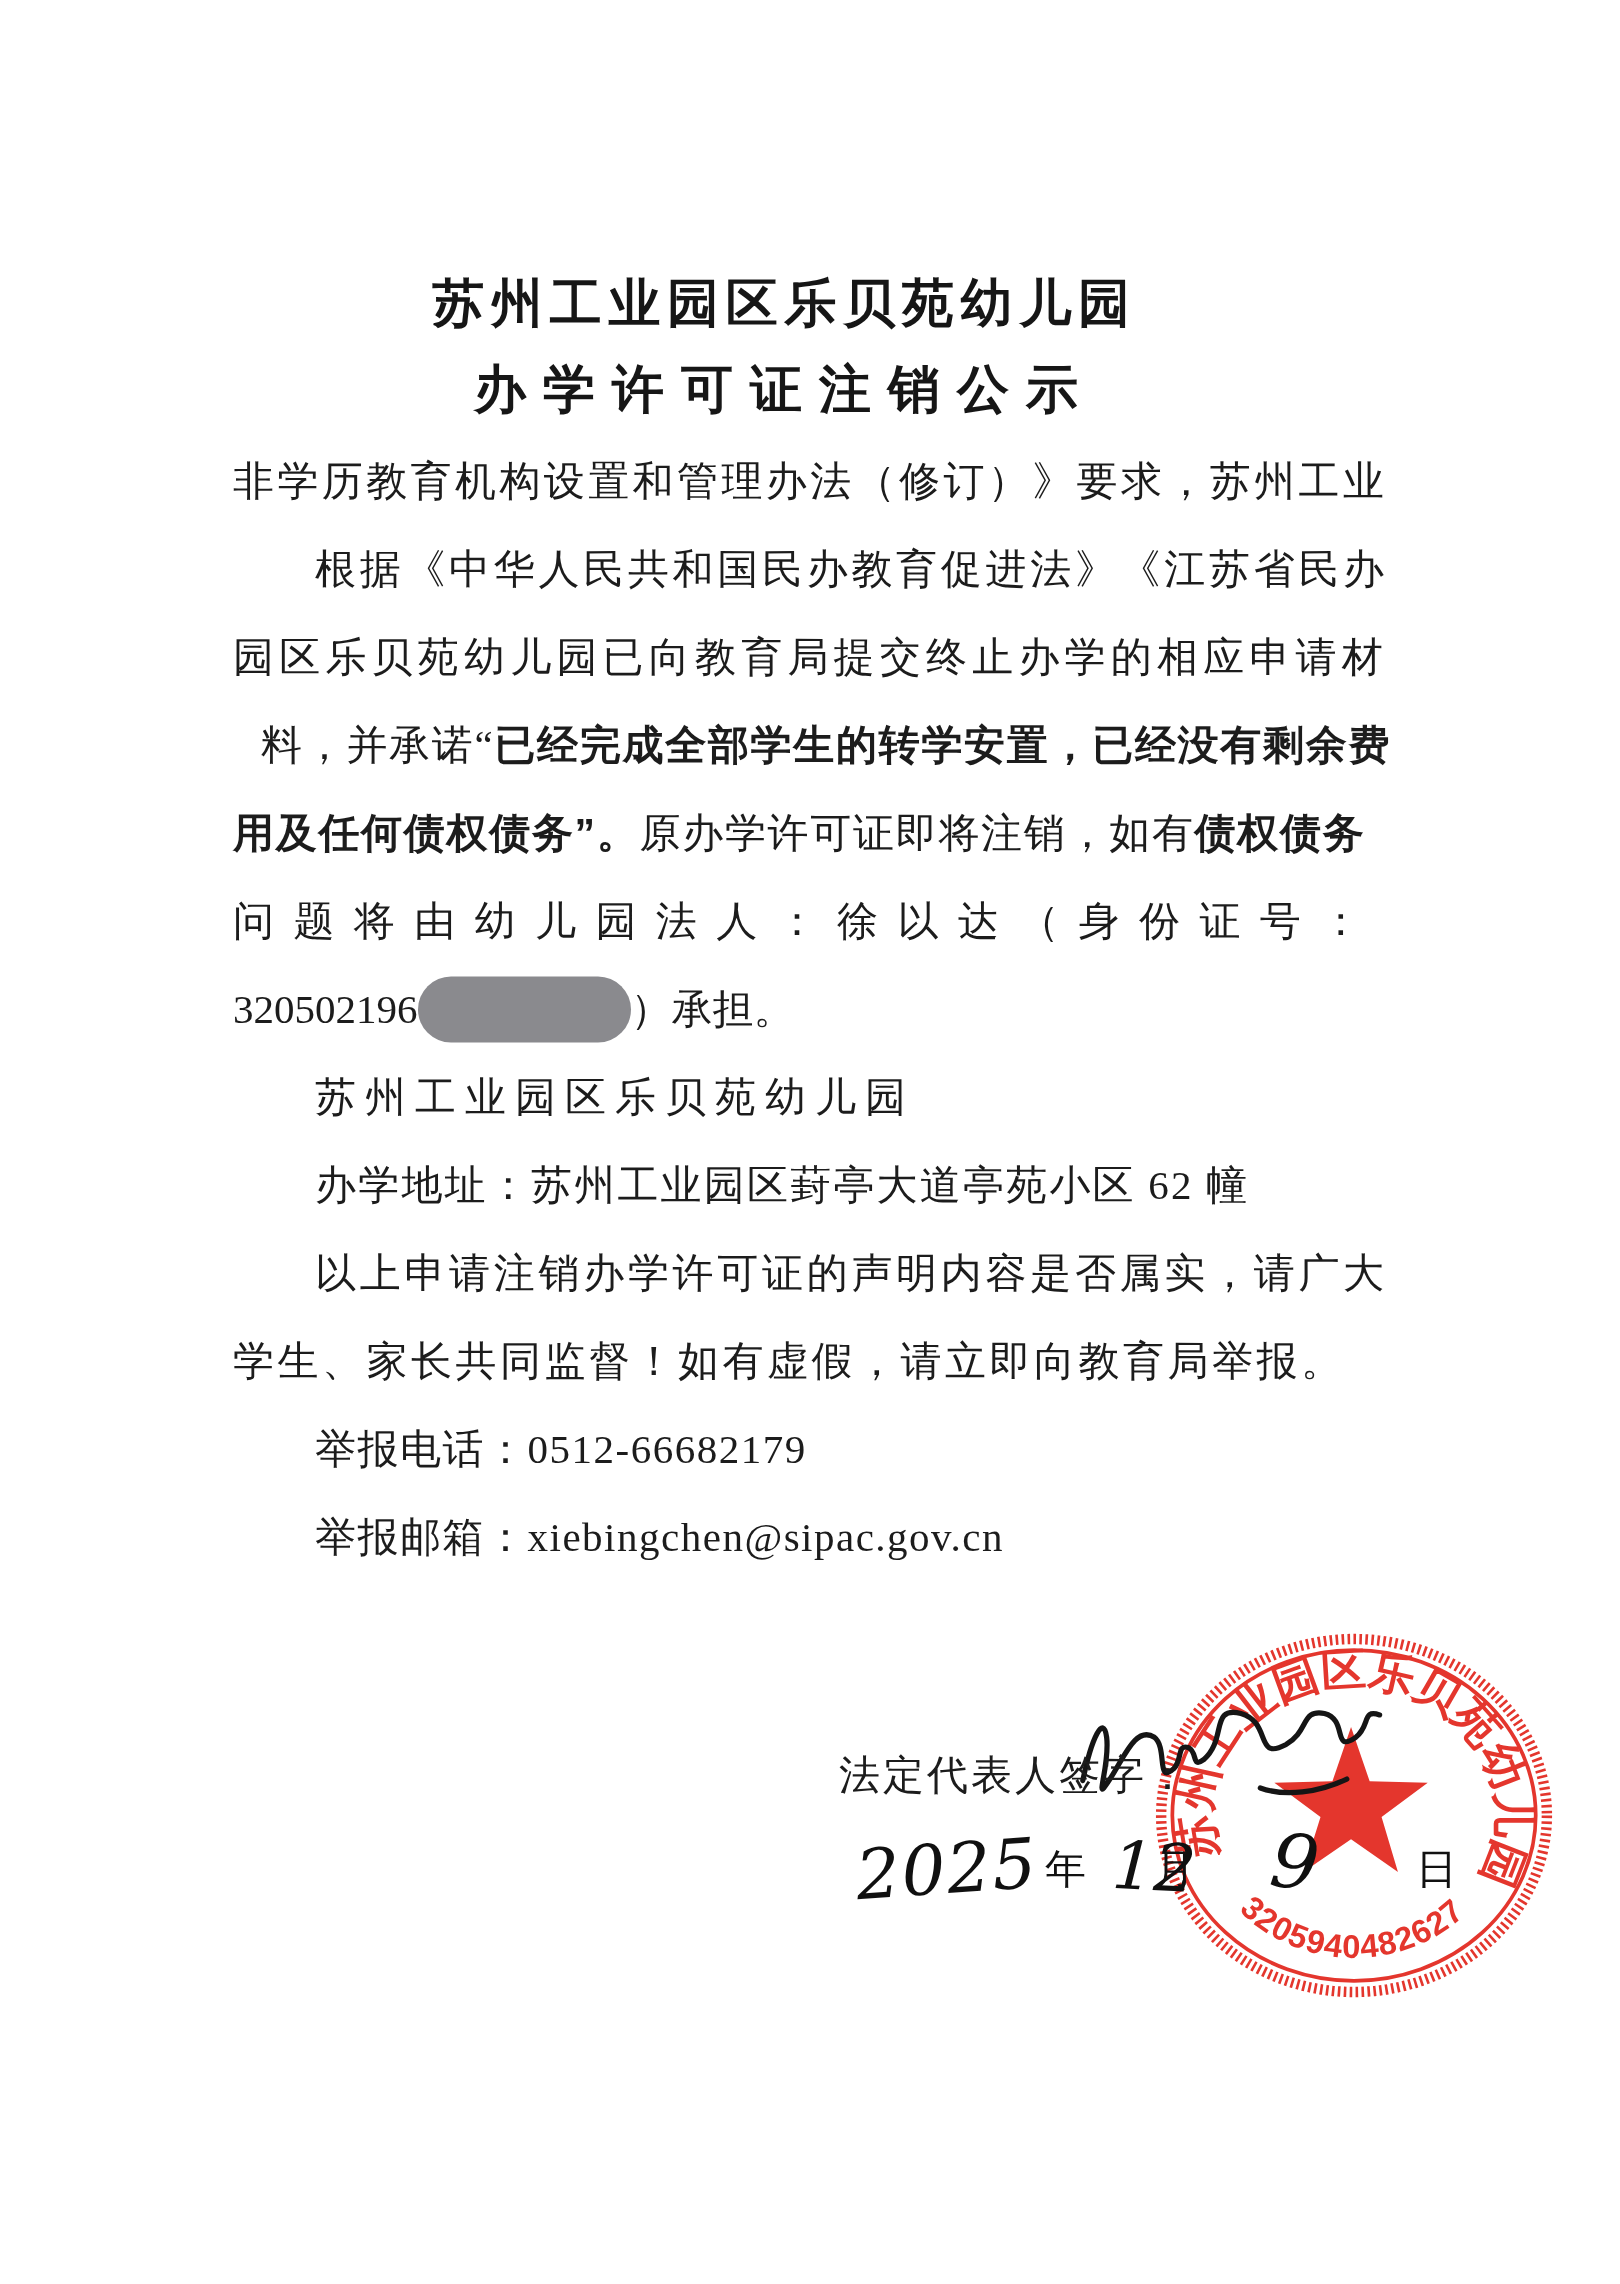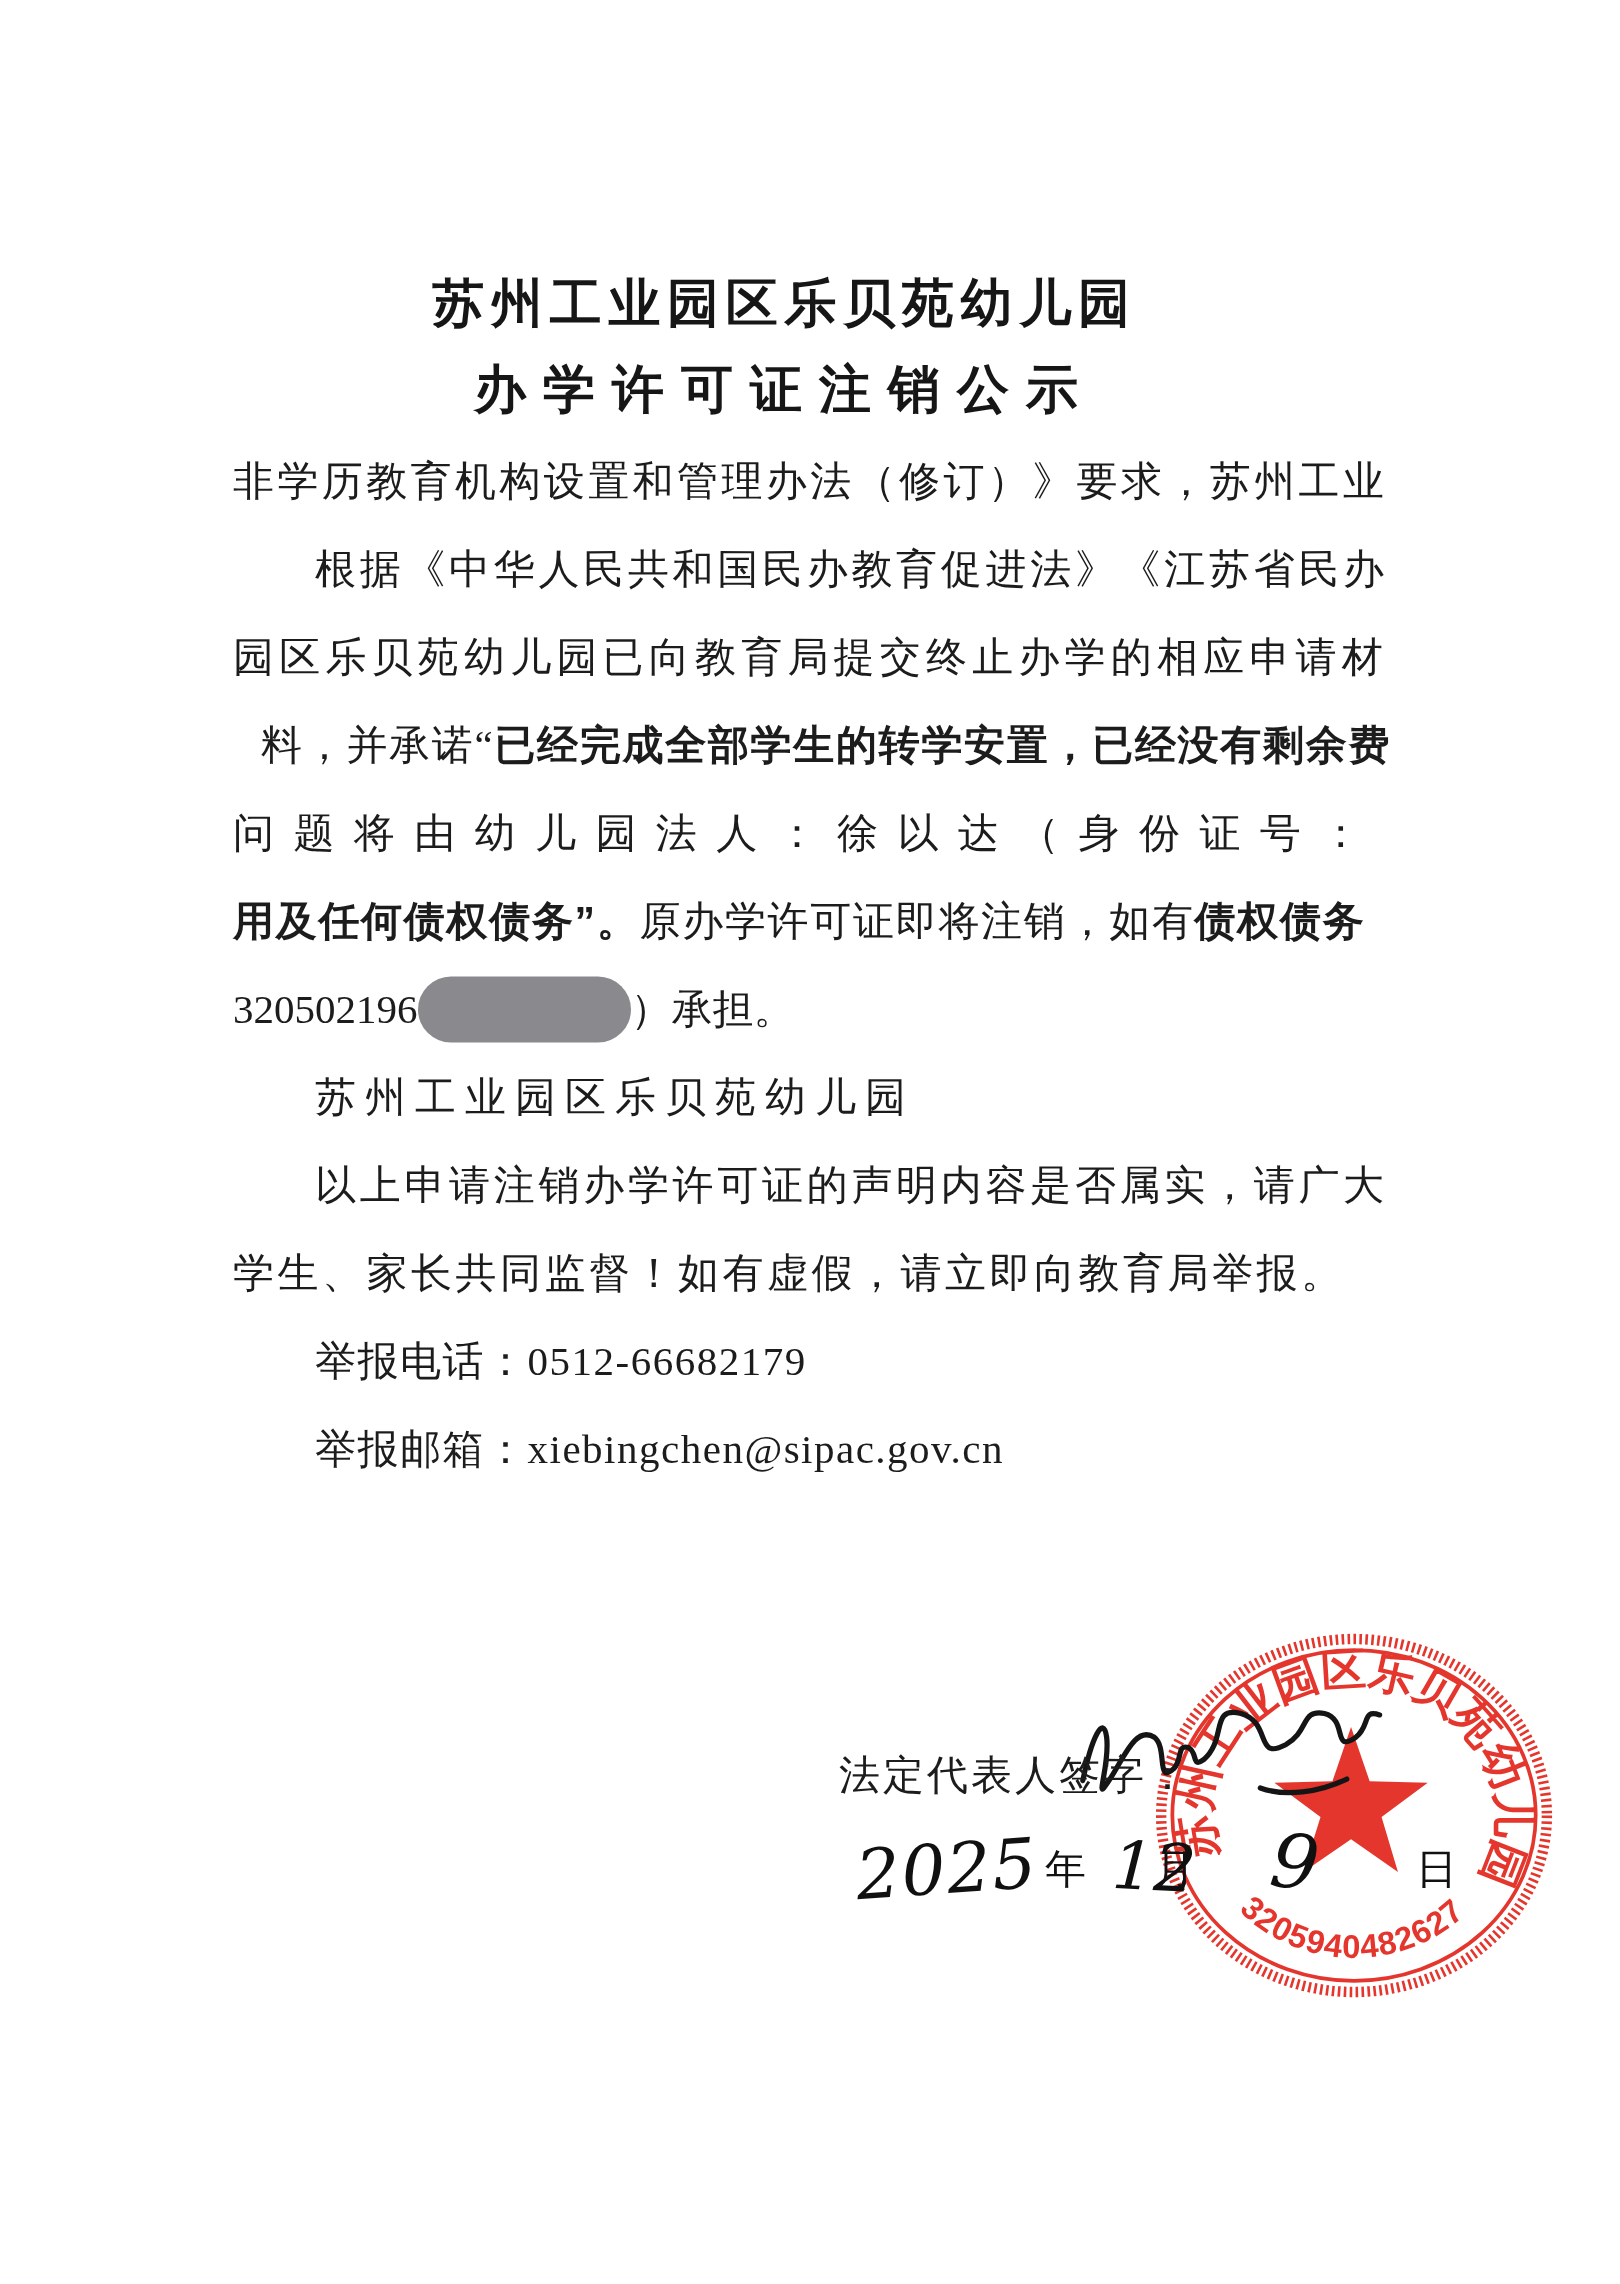--- a/index.html
+++ b/index.html
@@ -100,24 +100,25 @@
 <div class="page">
 
   <div class="title-line" id="title1">苏州工业园区乐贝苑幼儿园</div>
   <div class="title-line" id="title2">办学许可证注销公示</div>
 
   <div class="body-block">
     <div class="bline" style="letter-spacing:3.4px;">非学历教育机构设置和管理办法（修订）》要求，苏州工业</div>
     <div class="bline indent" style="letter-spacing:3.7px;">根据《中华人民共和国民办教育促进法》《江苏省民办</div>
     <div class="bline" style="letter-spacing:5.2px;">园区乐贝苑幼儿园已向教育局提交终止办学的相应申请材</div>
     <div class="bline" style="letter-spacing:1.7px;margin-left:28px;"><span>料，并承诺“</span><span class="b">已经完成全部学生的转学安置，已经没有剩余费</span></div>
+    <div class="bline" style="letter-spacing:1.7px;"><span class="b">用及任何债权债务”。</span><span>原办学许可证即将注销，如有</span><span class="b">债权债务</span></div>
     <div class="bline" style="letter-spacing:19.4px;">问题将由幼儿园法人：徐以达（身份证号：</div>
-    <div class="bline" style="letter-spacing:1.7px;"><span class="b">用及任何债权债务”。</span><span>原办学许可证即将注销，如有</span><span class="b">债权债务</span></div>
     <div class="bline"><span>320502196</span><span class="pill"></span><span>）承担。</span></div>
     <div class="bline indent" style="letter-spacing:9px;">苏州工业园区乐贝苑幼儿园</div>
+    <div class="bline indent" style="letter-spacing:2.2px;">办学地址：苏州工业园区葑亭大道亭苑小区 62 幢</div>
     <div class="bline indent" style="letter-spacing:3.7px;">以上申请注销办学许可证的声明内容是否属实，请广大</div>
     <div class="bline" style="letter-spacing:3.5px;">学生、家长共同监督！如有虚假，请立即向教育局举报。</div>
     <div class="bline indent" style="letter-spacing:1.5px;">举报电话：0512-66682179</div>
     <div class="bline indent" style="letter-spacing:1.5px;">举报邮箱：xiebingchen@sipac.gov.cn</div>
   </div>
 
   <svg class="seal-svg" width="432" height="417" viewBox="1530 2160 580 560">
     <g fill="none" stroke="#e2271e">
       <ellipse cx="1816" cy="2436" rx="259" ry="237" stroke-width="14" stroke-dasharray="3.5 4.5"></ellipse>
       <ellipse cx="1816" cy="2436" rx="244" ry="222" stroke-width="5"></ellipse>

